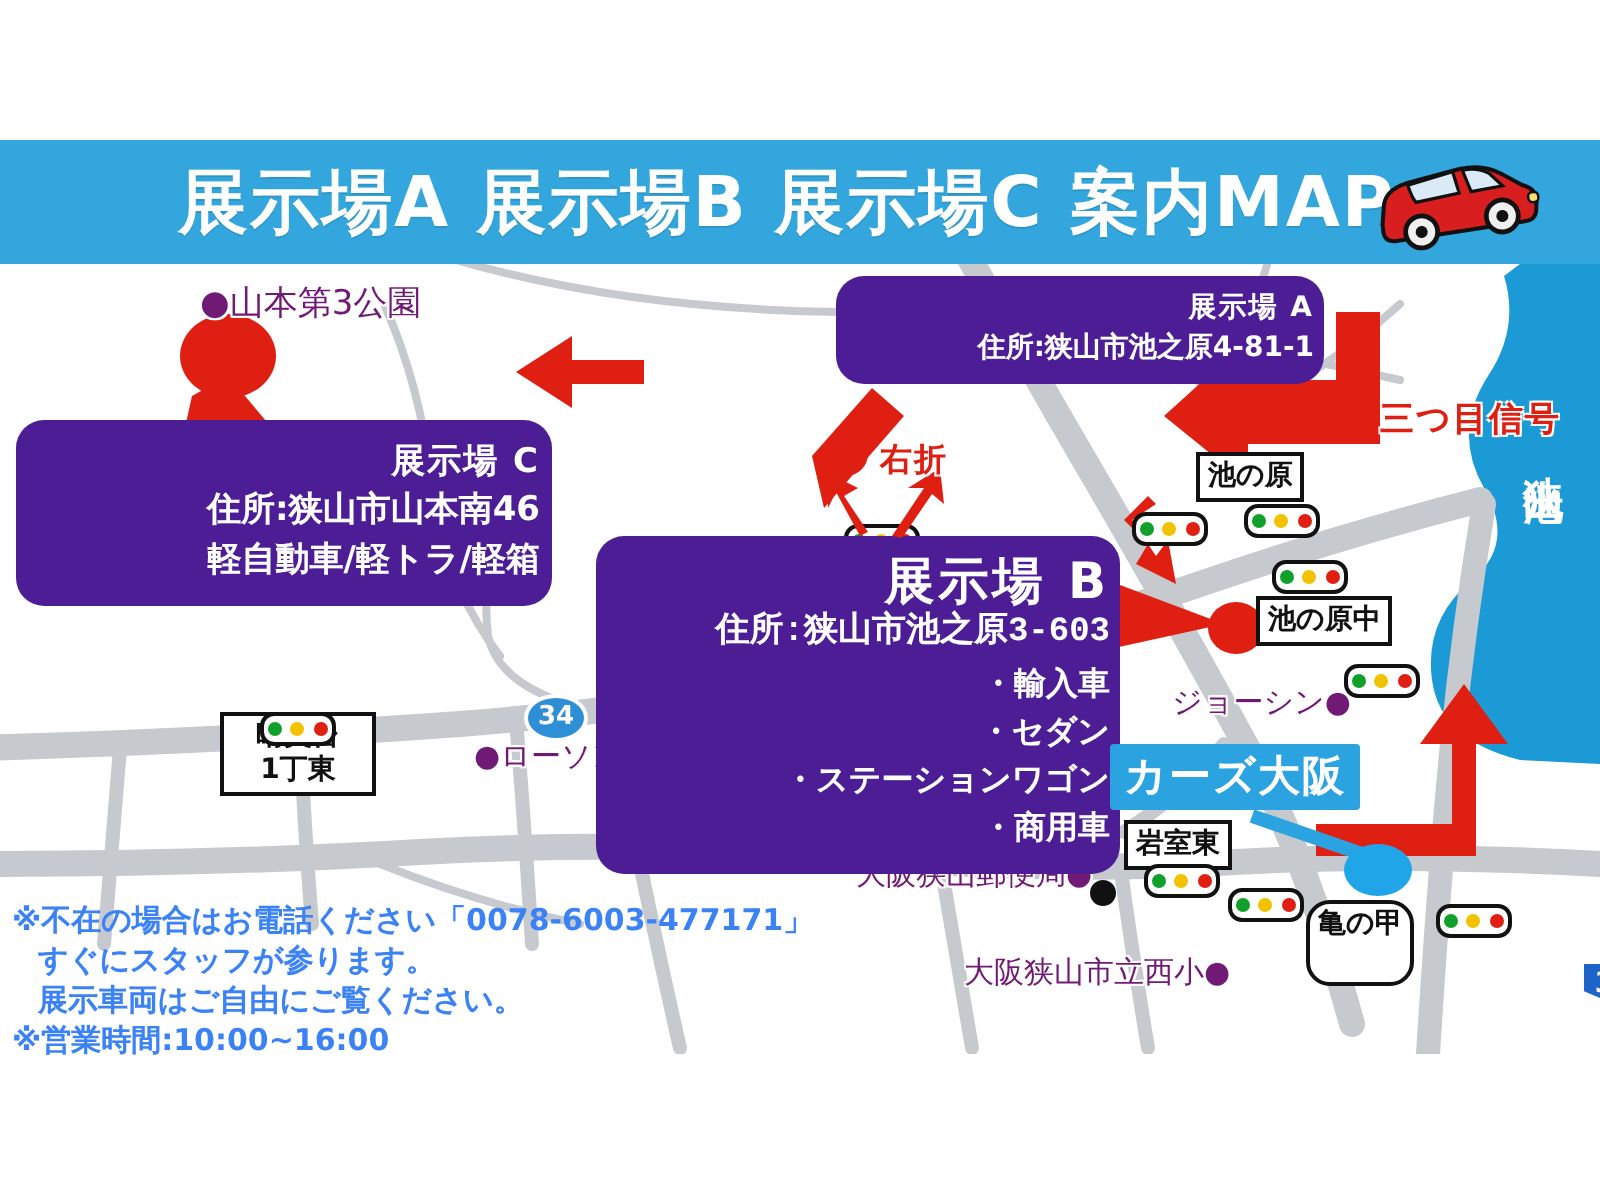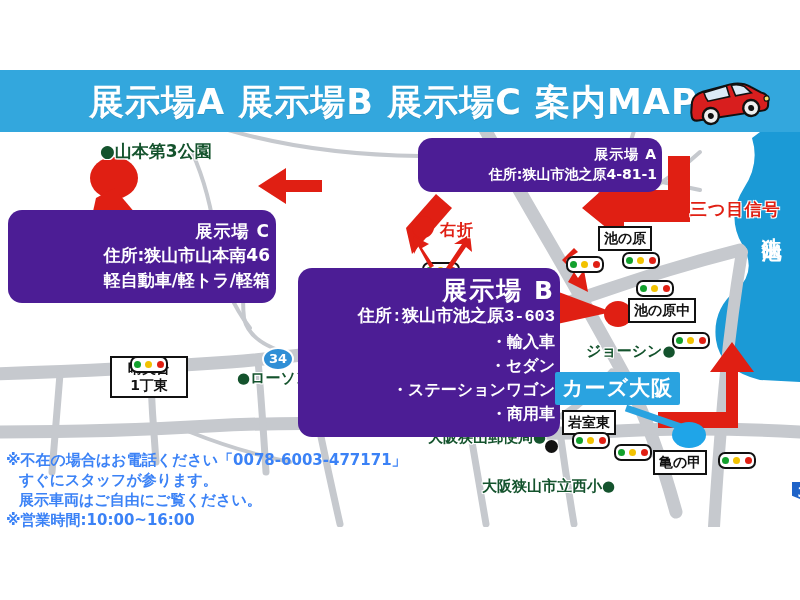--- a/index.html
+++ b/index.html
@@ -55,21 +55,21 @@
   #callout-a .a{font-size:14px;line-height:20px;}
   #callout-a .b{font-size:13.5px;line-height:20px;}
 
   #callout-b{left:298px;top:136px;width:262px;padding:9px 5px 11px;}
   #callout-b .t{font-size:25px;line-height:27px;letter-spacing:2px;}
   #callout-b .a{font-size:17px;line-height:26px;font-family:Liberation Mono, monospace;}
   #callout-b .item{font-size:16px;line-height:24px;display:block;}
 
   
   .plabel{
-    position:absolute;color:#14532d;font-weight:bold;white-space:nowrap;z-index:5;
+    position:absolute;color:#701a75;font-weight:normal;white-space:nowrap;z-index:5;
     text-shadow:1px 1px 0 #fff,-1px 1px 0 #fff,1px -1px 0 #fff,-1px -1px 0 #fff,
                 0 1px 0 #fff,0 -1px 0 #fff,1px 0 0 #fff,-1px 0 0 #fff;
   }
 
   
   .boxlabel{
     position:absolute;background:#ffffff;border:2px solid #111;
     color:#111;font-weight:bold;text-align:center;white-space:nowrap;
     padding:0 4px;line-height:17px;z-index:5;
   }
@@ -254,21 +254,21 @@
     <div class="plabel" style="left:428px;top:296px;font-size:15px;">大阪狭山郵便局●</div>
     <div class="plabel" style="left:482px;top:345px;font-size:15px;">大阪狭山市立西小●</div>
 
     <div class="boxlabel" style="left:110px;top:224px;width:66px;font-size:14px;padding-top:2px;padding-bottom:2px;">
       <span>晴美台</span><br>
       <span>1丁東</span>
     </div>
     <div class="boxlabel" style="left:598px;top:94px;font-size:14px;padding-top:2px;padding-bottom:2px;">池の原</div>
     <div class="boxlabel" style="left:628px;top:166px;font-size:14px;padding-top:2px;padding-bottom:2px;">池の原中</div>
     <div class="boxlabel" style="left:562px;top:278px;font-size:14px;padding-top:2px;padding-bottom:2px;">岩室東</div>
-    <div class="boxlabel" style="left:653px;top:318px;font-size:14px;padding-top:2px;padding-bottom:2px;">亀の甲</div>
+    <div class="boxlabel" style="left:653px;top:318px;font-size:14px;padding-top:2px;padding-bottom:20px;border-radius:12px;">亀の甲</div>
 
     <div class="signal" style="left:130px;top:224px;">
       <i class="g"></i>
         <i class="y"></i>
         <i class="r"></i>
       </div>
     <div class="signal" style="left:422px;top:130px;">
       <i class="g"></i>
         <i class="y"></i>
         <i class="r"></i>

